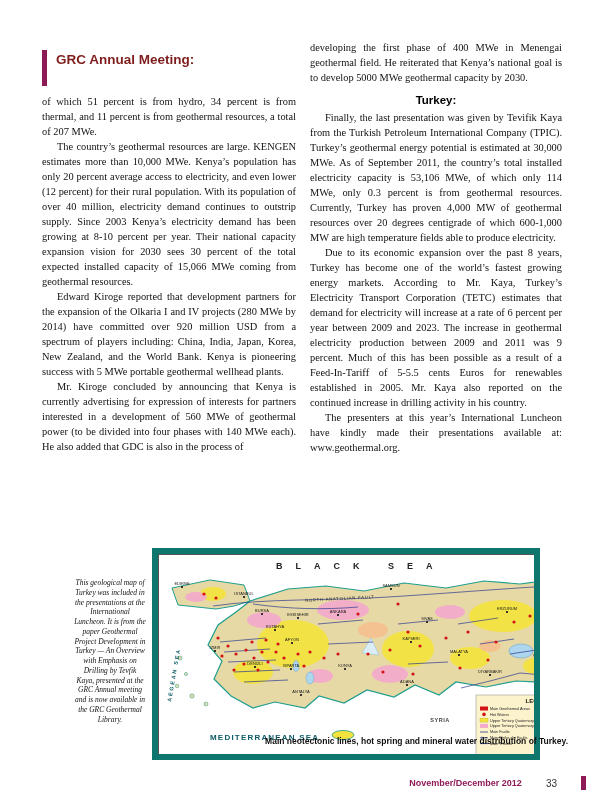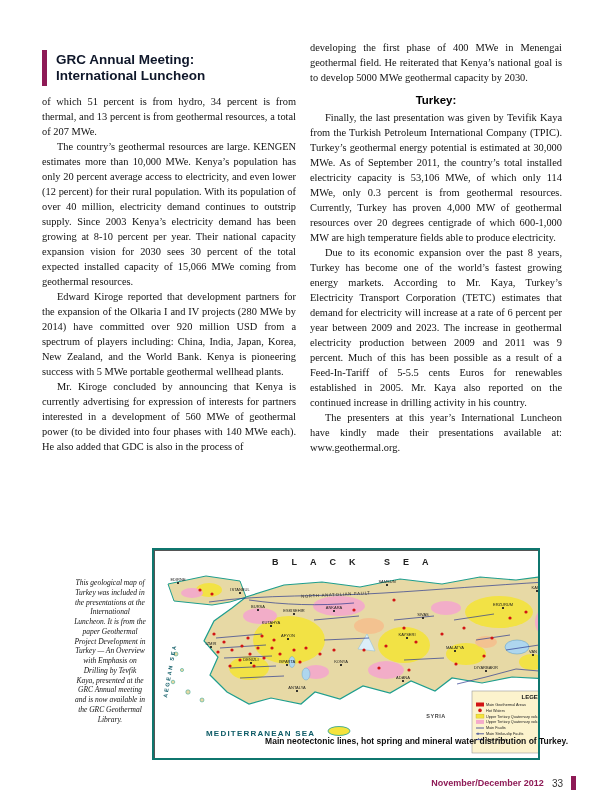--- a/index.html
+++ b/index.html
@@ -3,39 +3,39 @@
 <meta charset="utf-8">
 <style>
   * { margin:0; padding:0; box-sizing:border-box; }
   html,body { background:#9a9a9a; }
   body { font-family:"Liberation Serif", serif; }
   .page { position:relative; width:612px; height:792px; background:#ffffff; margin:0 auto; overflow:hidden; }
 
   
   .header { position:absolute; left:42px; top:50px; display:flex; }
   .header-bar { width:5px; height:36px; background:#8e1a56; margin-right:9px; }
-  .header-title { font-family:"Liberation Sans", sans-serif; font-weight:bold; font-size:13.5px; line-height:16px; color:#0f172a; padding-top:2px; }
+  .header-title { font-family:"Liberation Sans", sans-serif; font-weight:bold; font-size:13.5px; line-height:16px; color:#7f1d1d; padding-top:2px; }
 
   
   .col { position:absolute; width:254px; text-align:justify; font-size:10.4px; line-height:15px; color:#111; }
   .left-col  { left:42px;  top:94px; }
   .right-col { left:310px; top:40px; width:252px; }
   p.body-p { text-indent:15px; }
   p.no-indent { text-indent:0; }
   .subhead { font-family:"Liberation Sans", sans-serif; font-weight:bold; font-size:11.5px; color:#000; margin:8px 0 2px 0; text-align:center; }
 
   
   .map-section { position:absolute; left:42px; top:548px; width:530px; height:212px; display:flex; }
   .map-caption-side { width:78px; padding:30px 6px 0 0; font-size:7.5px; font-style:italic; line-height:1.3; text-align:center; color:#111;margin-left:32px; }
-  .map-box { width:388px; height:212px; border:2px solid #0f766e; background:#ffffff; overflow:hidden; }
+  .map-box { width:388px; height:212px; border:6px solid #0f766e; background:#ffffff; overflow:hidden; }
   .map-bottom-caption { position:absolute; left:122px; top:736px; width:446px; text-align:right;
       font-family:"Liberation Sans", sans-serif; font-weight:bold; font-size:8.5px; color:#111; }
 
   
-  .footer { position:absolute; right:36px; top:776px; display:flex; align-items:center; gap:8px; }
+  .footer { position:absolute; right:26px; top:776px; display:flex; align-items:center; gap:24px; }
   .footer-issue { font-family:"Liberation Sans", sans-serif; font-weight:bold; font-size:9px; color:#8e1a56; }
   .footer-page { font-family:"Liberation Sans", sans-serif; font-weight:normal; font-size:10px; color:#333; }
   .footer-accent { width:5px; height:14px; background:#8e1a56; }
 
   
   svg text { font-family:"Liberation Sans", sans-serif; }
   .sea-black { font-size:9px; font-weight:bold; fill:#222; letter-spacing:13px; }
   .sea-med { font-size:8px; font-weight:bold; fill:#0d5b66; letter-spacing:1.2px; }
   .sea-aeg { font-size:5.5px; font-weight:bold; fill:#0d5b66; letter-spacing:1.8px; }
   .fault-label { font-size:4.2px; fill:#222; letter-spacing:0.8px; text-anchor:middle; }
@@ -47,26 +47,25 @@
 </style>
 </head>
 <body>
 
 <div class="page">
 
   <div class="header">
     <div class="header-bar"></div>
     <div class="header-title">
       <div>GRC Annual Meeting:</div>
-      <div>International Luncheon</div>
     </div>
   </div>
 
   <div class="col left-col">
-    <p class="body-p no-indent">of which 51 percent is from hydro, 34 percent is from thermal, and 13 percent is from geothermal resources, a total of 207 MWe.</p>
+    <p class="body-p no-indent">of which 51 percent is from hydro, 34 percent is from thermal, and 11 percent is from geothermal resources, a total of 207 MWe.</p>
     <p class="body-p">The country’s geothermal resources are large. KENGEN estimates more than 10,000 MWe. Kenya’s population has only 20 percent average access to electricity, and even lower (12 percent) for their rural population. With its population of over 40 million, electricity demand continues to outstrip supply. Since 2003 Kenya’s electricity demand has been growing at 8-10 percent per year. Their national capacity expansion vision for 2030 sees 30 percent of the total expected installed capacity of 15,066 MWe coming from geothermal resources.</p>
     <p class="body-p">Edward Kiroge reported that development partners for the expansion of the Olkaria I and IV projects (280 MWe by 2014) have committed over 920 million USD from a spectrum of players including: China, India, Japan, Korea, New Zealand, and the World Bank. Kenya is pioneering success with 5 MWe portable geothermal wellhead plants.</p>
     <p class="body-p">Mr. Kiroge concluded by announcing that Kenya is currently advertising for expression of interests for partners interested in a development of 560 MWe of geothermal power (to be divided into four phases with 140 MWe each). He also added that GDC is also in the process of</p>
   </div>
 
   <div class="col right-col">
     <p class="body-p no-indent">developing the first phase of 400 MWe in Menengai geothermal field. He reiterated that Kenya’s national goal is to develop 5000 MWe geothermal capacity by 2030.</p>
     <p class="subhead">Turkey:</p>
     <p class="body-p">Finally, the last presentation was given by Tevifik Kaya from the Turkish Petroleum International Company (TPIC). Turkey’s geothermal energy potential is estimated at 30,000 MWe. As of September 2011, the country’s total installed electricity capacity is 53,106 MWe, of which only 114 MWe, only 0.3 percent is from geothermal resources. Currently, Turkey has proven 4,000 MW of geothermal resources over 20 degrees centigrade of which 600-1,000 MW are high temperature fields able to produce electricity.</p>
     <p class="body-p">Due to its economic expansion over the past 8 years, Turkey has become one of the world’s fastest growing energy markets. According to Mr. Kaya, Turkey’s Electricity Transport Corporation (TETC) estimates that demand for electricity will increase at a rate of 6 percent per year between 2009 and 2023. The increase in geothermal electricity production between 2009 and 2011 was 9 percent. Much of this has been possible as a result of a Feed-In-Tariff of 5-5.5 cents Euros for renewables established in 2005. Mr. Kaya also reported on the continued increase in drilling activity in his country.</p>

